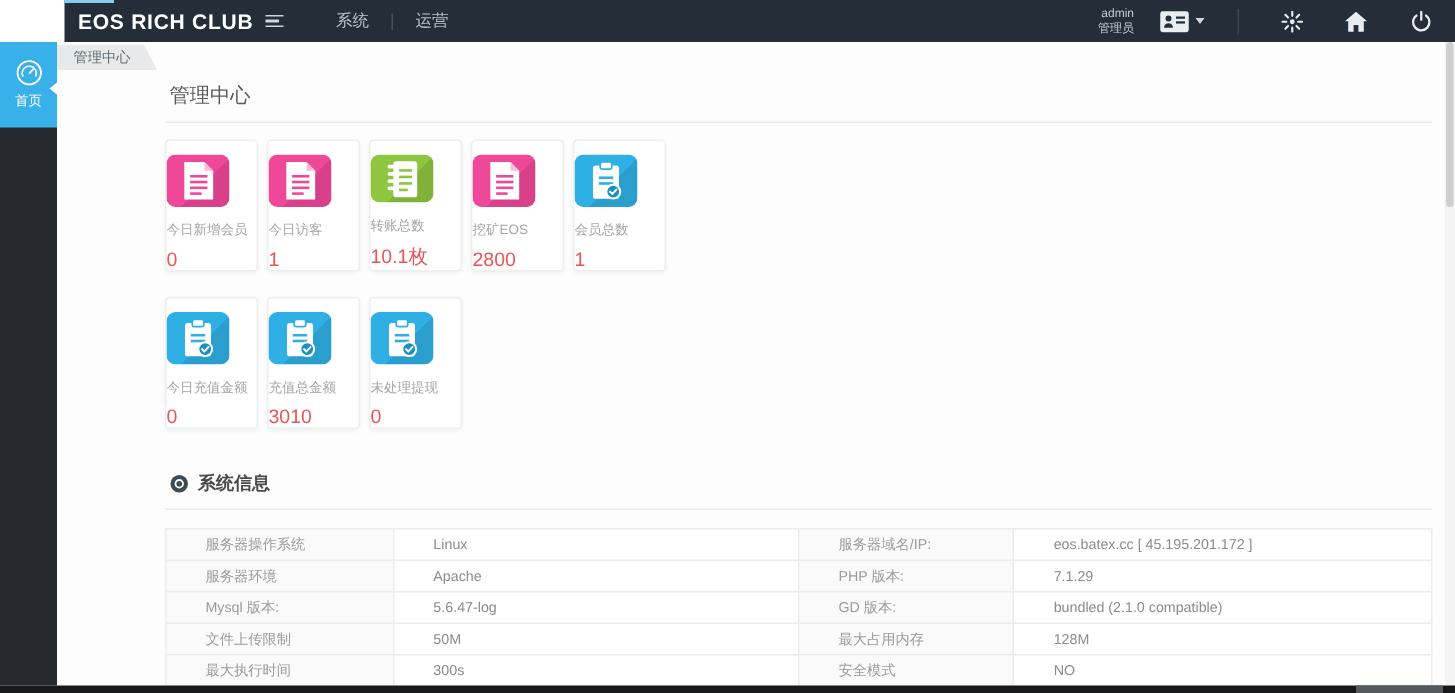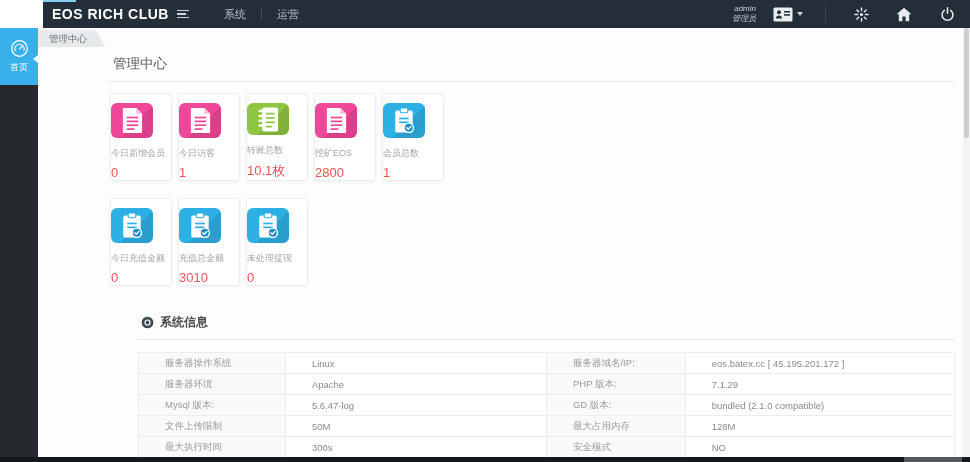--- a/index.html
+++ b/index.html
@@ -13,21 +13,21 @@
   
   .navbar { height: 28px; background: #232e38; display: flex; align-items: center; position: relative; z-index: 5; margin-left: 43px; }
   .accent-line { position: absolute; top: 0; left: 0; width: 33px; height: 2px; background: #87cdf0; }
   .brand { color: #fff; font-size: 14px; font-weight: bold; letter-spacing: .5px; padding: 0 8px 0 9px; white-space: nowrap; }
   .hamburger { width: 12px; display: flex; flex-direction: column; gap: 2px; margin-right: 6px; cursor: pointer; }
   .hamburger i { display: block; height: 1.5px; background: #cfd6dd; }
   .hamburger i:nth-child(2){ width: 9px; }
   .nav-menu { display: flex; align-items: center; margin-left: 14px; }
   .nav-menu-item { color: #b9c3cc; font-size: 11px; padding: 4px 15px; line-height: 28px; cursor: pointer; }
   .nav-sep { width: 1px; height: 11px; background: #46525d; }
-  .nav-right { margin-left: auto; display: flex; align-items: center; gap: 17px; padding-right: 10px; font-style: italic; }
+  .nav-right { margin-left: auto; display: flex; align-items: center; gap: 17px; padding-right: 10px; }
   .user-text { font-size: 8px; color: #c3cdd5; text-align: right; line-height: 1.25; cursor: pointer; }
   .badge-wrap { display: flex; align-items: center; gap: 4px; cursor: pointer; }
   .caret-down { width: 0; height: 0; border-left: 3.5px solid transparent; border-right: 3.5px solid transparent; border-top: 4px solid #cfd6dd; }
   .nav-vdiv { width: 1px; height: 17px; background: #3b4752; margin: 0 5px; }
   .nav-icon-btn { width: 26px; height: 28px; display: flex; align-items: center; justify-content: center; cursor: pointer; }
   
   .sidebar { position: absolute; left: 0; top: 28px; bottom: 5px; width: 38px; background: #26292d; z-index: 4; }
   .side-item { height: 57px; display: flex; flex-direction: column; align-items: center; justify-content: center; gap: 3px; cursor: pointer; position: relative; }
   .side-item.active { background: #38b0e9; color: #fff; text-align: center; }
   .side-item .lbl { font-size: 9px; color: #fff; }
@@ -42,21 +42,21 @@
   .cards-row { display: flex; gap: 6px; margin-top: 11px; }
   .cards-row.second { margin-top: 17px; }
   .card { width: 62px; height: 88px; background: #fff; border: 1px solid #eeeeee; border-radius: 3px; box-shadow: 0 1px 3px rgba(0,0,0,.05); display: flex; flex-direction: column; cursor: pointer; }
   .tile { width: 42px; height: 42px; border-radius: 6px; margin-top: 9px; display: flex; align-items: center; justify-content: center; background-image: linear-gradient(135deg, rgba(0,0,0,0) 58%, rgba(0,0,0,.10) 58%); }
   .tile.pink { background-color: #f04899; }
   .tile.green { background-color: #8ec63f; }
   .tile.blue { background-color: #2fb0e4; }
   .card-label { font-size: 9px; color: #a5a5a5; margin-top: 9px; white-space: nowrap; }
   .card-value { font-size: 13px; color: #e85555; margin-top: 5px; }
   
-  .panel { margin-top: 19px; margin-left: 28px; }
+  .panel { margin-top: 19px; }
   .panel-header { display: flex; align-items: center; gap: 6px; font-size: 12px; font-weight: bold; color: #4a4a4a; padding: 9px 3px 8px; border-bottom: 1px solid #e9e9e9; }
   .info-table { width: 100%; border-collapse: collapse; margin-top: 12px; font-size: 9.5px; table-layout: fixed; }
   .info-table td { border: 1px solid #ececec; height: 21px; padding: 0 10px 0 26px; overflow: hidden; white-space: nowrap; }
   .info-table td.k { background: #fafafa; color: #9b9b9b; }
   .info-table td.v { background: #fff; color: #8b8b8b; }
   .info-table col.ck1 { width: 18%; } .info-table col.cv1 { width: 32%; }
   .info-table col.ck2 { width: 17%; } .info-table col.cv2 { width: 33%; }
   
   .vscroll { position: absolute; right: 0; top: 28px; bottom: 5px; width: 7px; background: #f3f3f3; z-index: 6; }
   .vscroll .thumb { position: absolute; top: 0; left: 1px; width: 5px; height: 110px; background: #cfcfcf; border-radius: 3px; }

